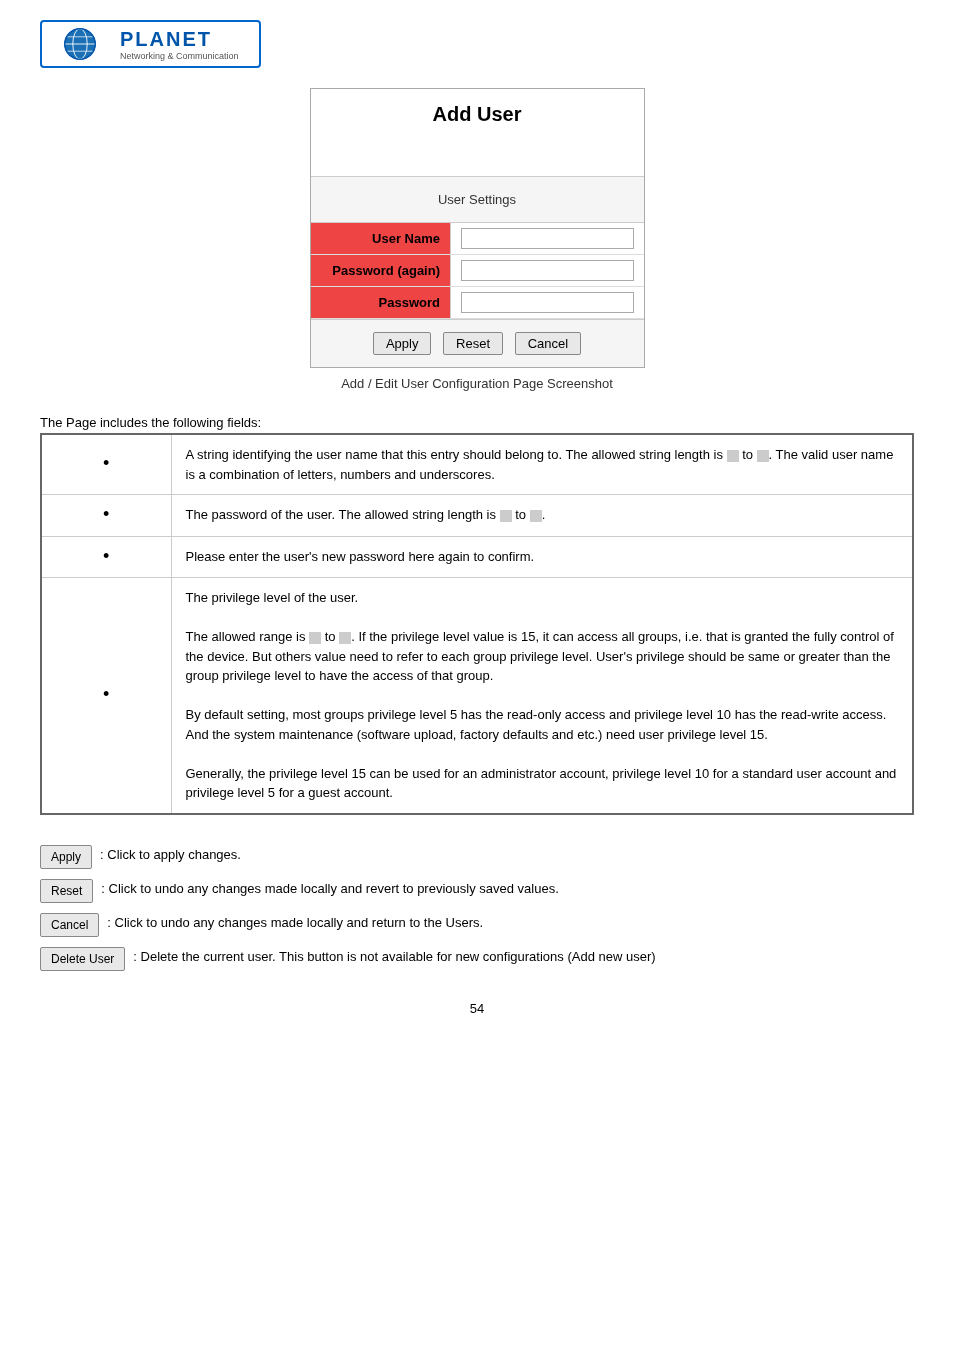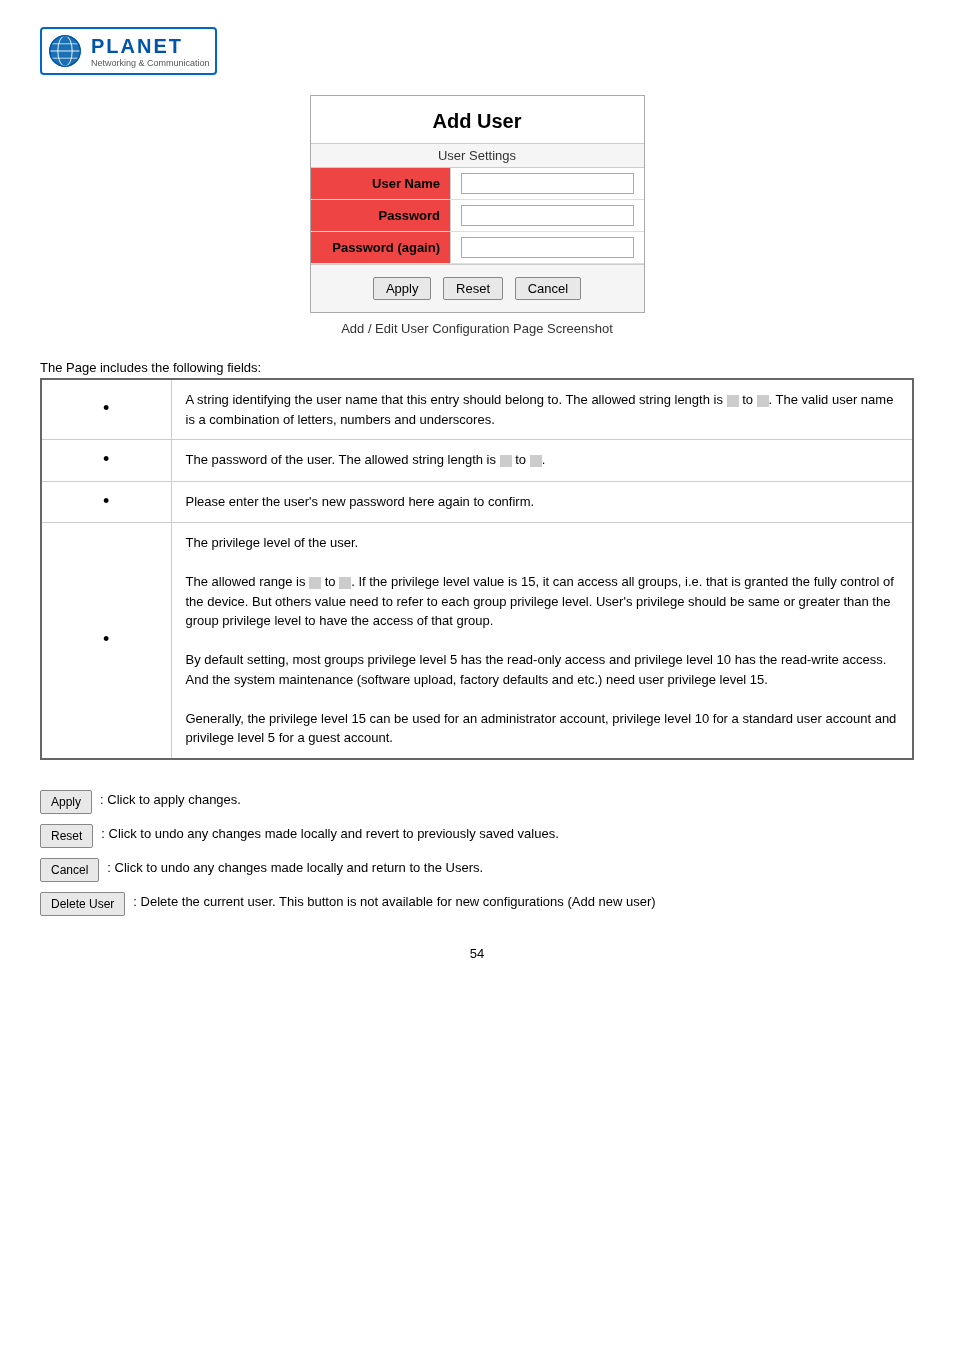--- a/index.html
+++ b/index.html
@@ -15,25 +15,24 @@
 
     
     .logo-area {
       display: flex;
       align-items: center;
       margin-bottom: 20px;
     }
     .logo-box {
       border: 2px solid #0066cc;
       border-radius: 4px;
-      padding: 4px 5px;
+      padding: 4px 20px;
       display: flex;
       align-items: center;
-      gap: 8px;
-      margin-top: 7px;
+      gap: 22px;
     }
     .logo-globe {
       width: 36px;
       height: 36px;
     }
     .logo-text {
       display: flex;
       flex-direction: column;
     }
     .logo-planet {
@@ -60,22 +59,23 @@
       font-weight: bold;
       padding: 14px 0 10px 0;
       color: #000;
     }
     .form-section-title {
       text-align: center;
       font-size: 13px;
       color: #333;
       border-top: 1px solid #ccc;
       border-bottom: 1px solid #ccc;
-      padding: 4px 0;
+      padding: 15px 0;
       background: #f5f5f5;
+      margin-top: 40px;
     }
     .form-table {
       width: 100%;
       border-collapse: collapse;
     }
     .form-table tr td {
       padding: 5px 10px;
       border-bottom: 1px solid #ddd;
     }
     .form-table tr td:first-child {
@@ -223,27 +223,27 @@
   <div class="form-section-title">User Settings</div>
   <table class="form-table">
     <tbody>
         <tr>
       <td>User Name</td>
       <td>
         <input type="text" value="" style="">
       </td>
     </tr>
     <tr>
-      <td>Password</td>
+      <td>Password (again)</td>
       <td>
         <input type="password" value="" style="">
       </td>
     </tr>
     <tr>
-      <td>Password (again)</td>
+      <td>Password</td>
       <td>
         <input type="password" value="" style="">
       </td>
     </tr>
   </tbody>
     </table>
   <div class="form-buttons">
     <button>Apply</button>
     <button>Reset</button>
     <button>Cancel</button>

